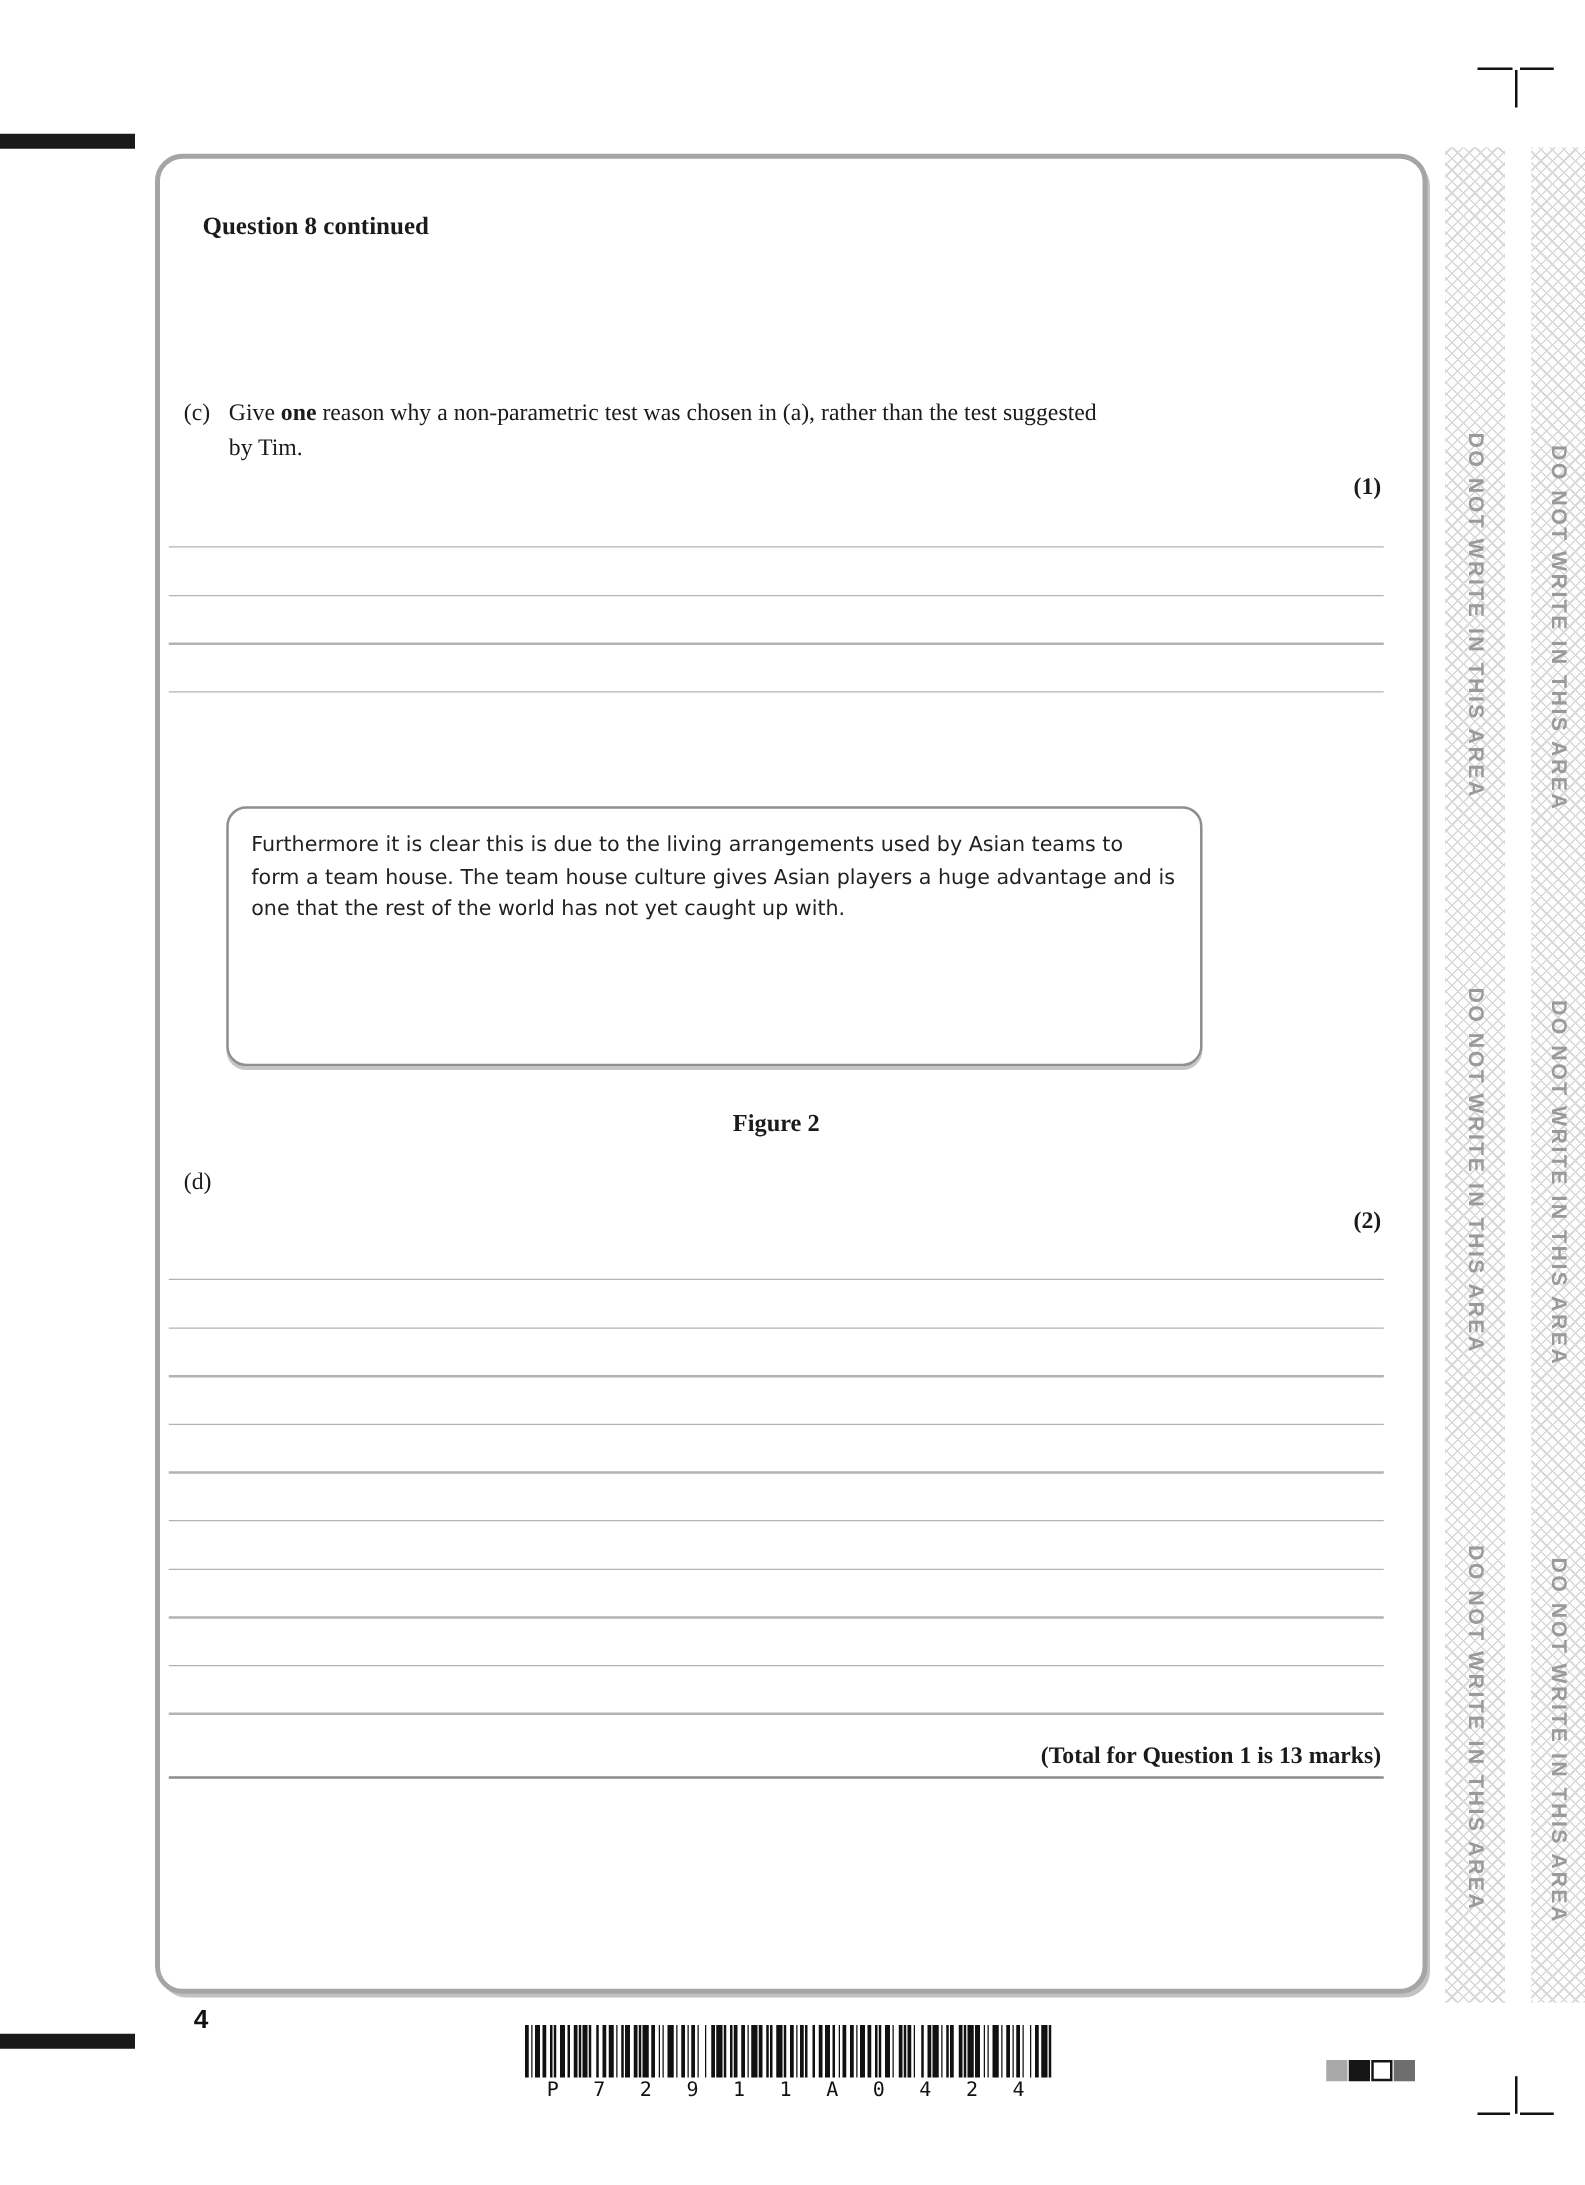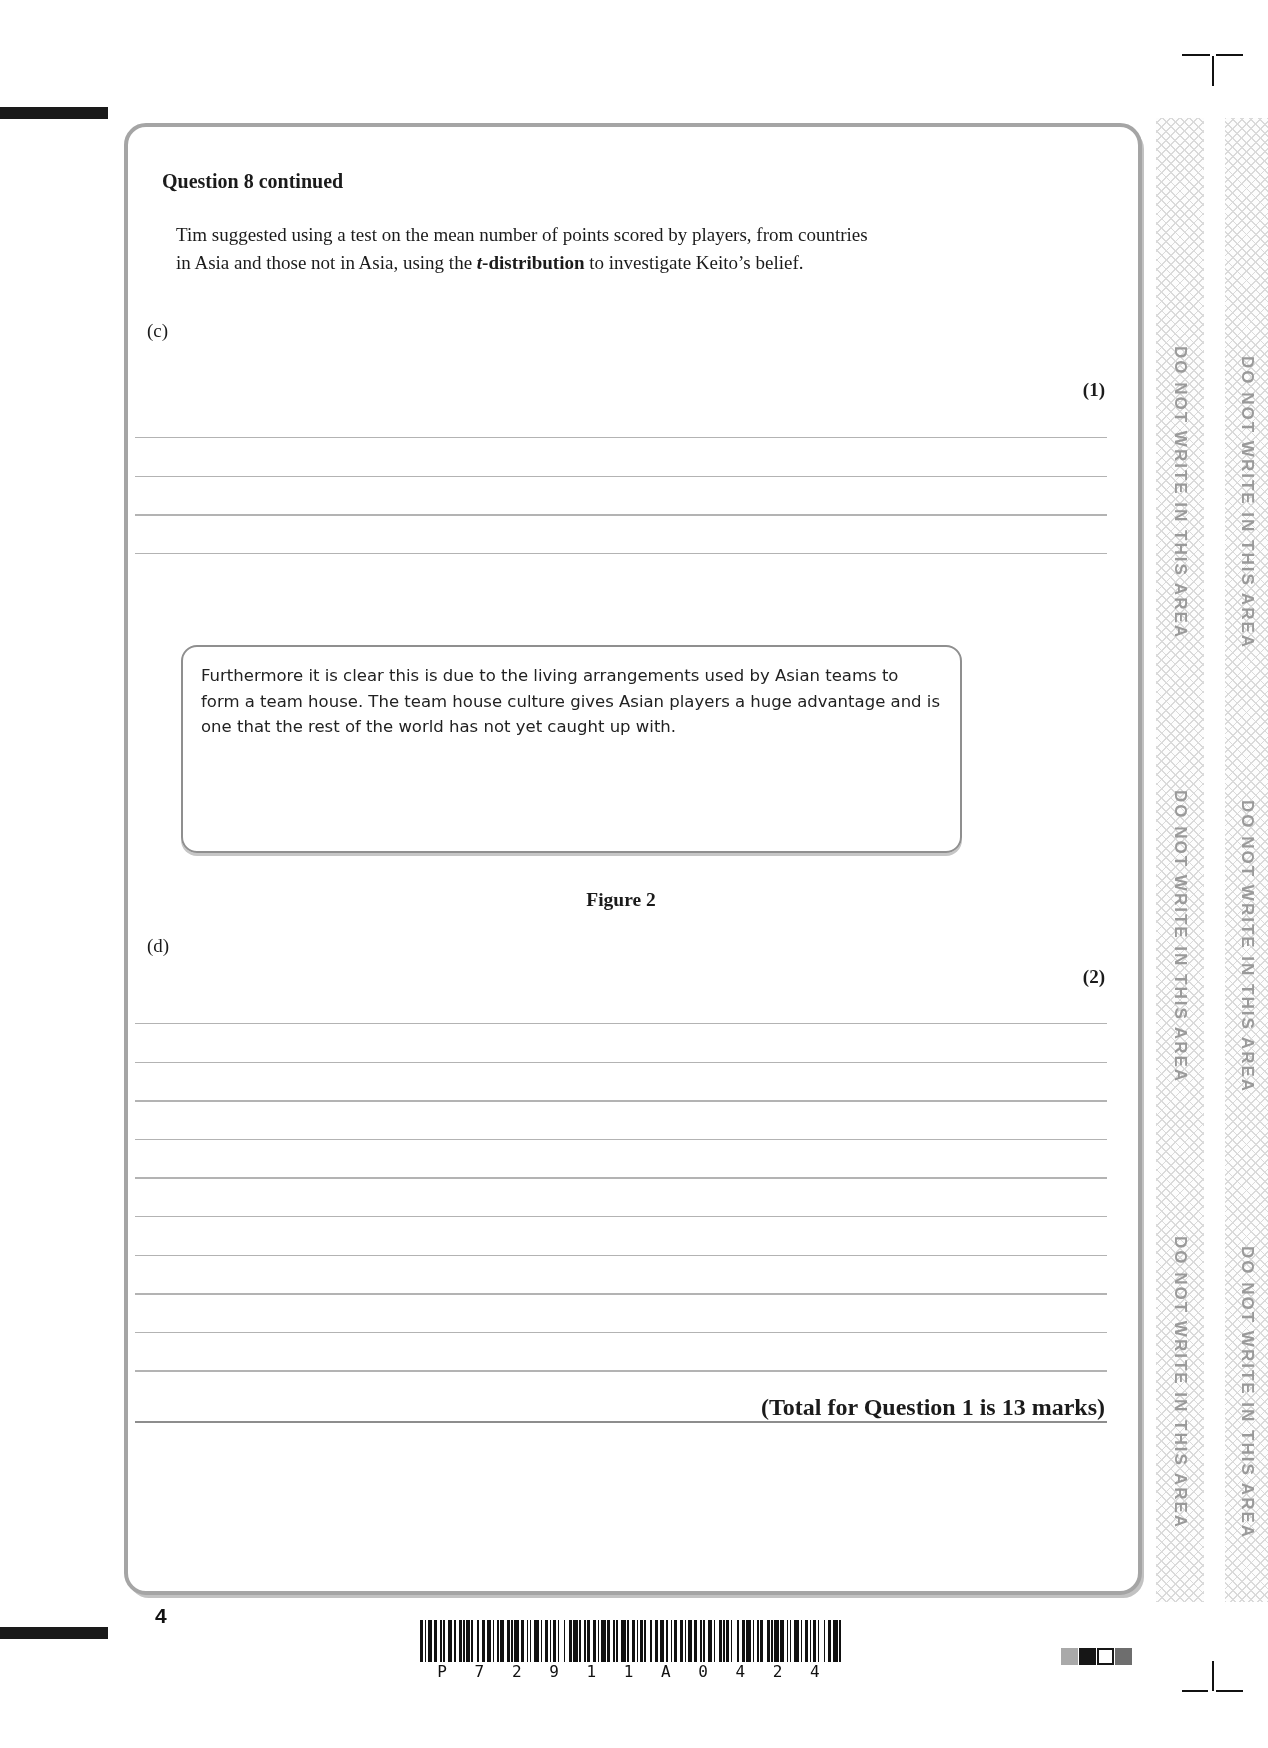--- a/index.html
+++ b/index.html
@@ -37,21 +37,21 @@
   .blog-box p + p{margin-top:23px;}
 
   .fig-caption{position:absolute;left:135px;top:889px;width:972px;text-align:center;
                font-size:19.5px;font-weight:bold;}
 
   
   .lines{position:absolute;left:135px;width:972px;}
   .lines-c{top:437px;height:160px;}
   .lines-d{top:1023px;height:400px;}
   .ans-line{position:absolute;left:0;width:100%;height:1.4px;background:#b3b3b3;}
-  .total-text{position:absolute;right:163px;top:1394px;font-size:24px;font-weight:bold;}
+  .total-text{position:absolute;right:163px;top:1394px;font-size:19px;font-weight:bold;}
   .final-line{position:absolute;left:135px;top:1421px;width:972px;height:2px;background:#8d8d8d;}
 
   
   .page-num{position:absolute;left:155px;top:1604px;font-family:"Liberation Sans",sans-serif;
             font-weight:bold;font-size:21px;color:#111;}
   .barcode{position:absolute;left:420px;top:1620px;width:426px;height:42px;font-size:0;white-space:nowrap;}
   .barcode i{display:inline-block;height:42px;vertical-align:top;}
   .barcode i.b{background:#111;}
   .barcode-label{position:absolute;left:414px;top:1662px;width:438px;text-align:center;
                  font-family:"DejaVu Sans Mono",monospace;font-size:16px;letter-spacing:9px;color:#111;}
@@ -85,23 +85,23 @@
   <div class="crop" style="left:1212px;top:56px;width:2px;height:30px;"></div>
 
   <div class="crop" style="left:1212px;top:1661px;width:2px;height:30px;"></div>
   <div class="crop" style="left:1182px;top:1690px;width:26px;height:2px;"></div>
   <div class="crop" style="left:1216px;top:1690px;width:27px;height:2px;"></div>
 
   <div class="paper-box"></div>
 
   <div class="q-heading">Question 8 continued</div>
 
-  <div class="body-par intro"><span>Tim suggested using a test on the mean number of points scored by players, from countries in Asia and those not in Asia, using the </span><span class="seg-bi">t</span><span class="seg-b">-distribution</span><span> to investigate Keito’s belief.</span></div>
 
   <div class="part-label c-label">(c)</div>
+  <div class="part-text c-text"><span>Give </span><span class="seg-b">one</span><span> reason why a non-parametric test was chosen in (a), rather than the test suggested by Tim.</span></div>
   <div class="marks marks-c">(1)</div>
 
   <div class="lines lines-c">
       <div class="ans-line" style="top: 0px;"></div>
       <div class="ans-line" style="top: 38.6px;"></div>
       <div class="ans-line" style="top: 77.2px;"></div>
       <div class="ans-line" style="top: 115.8px;"></div>
     </div>
 
 

